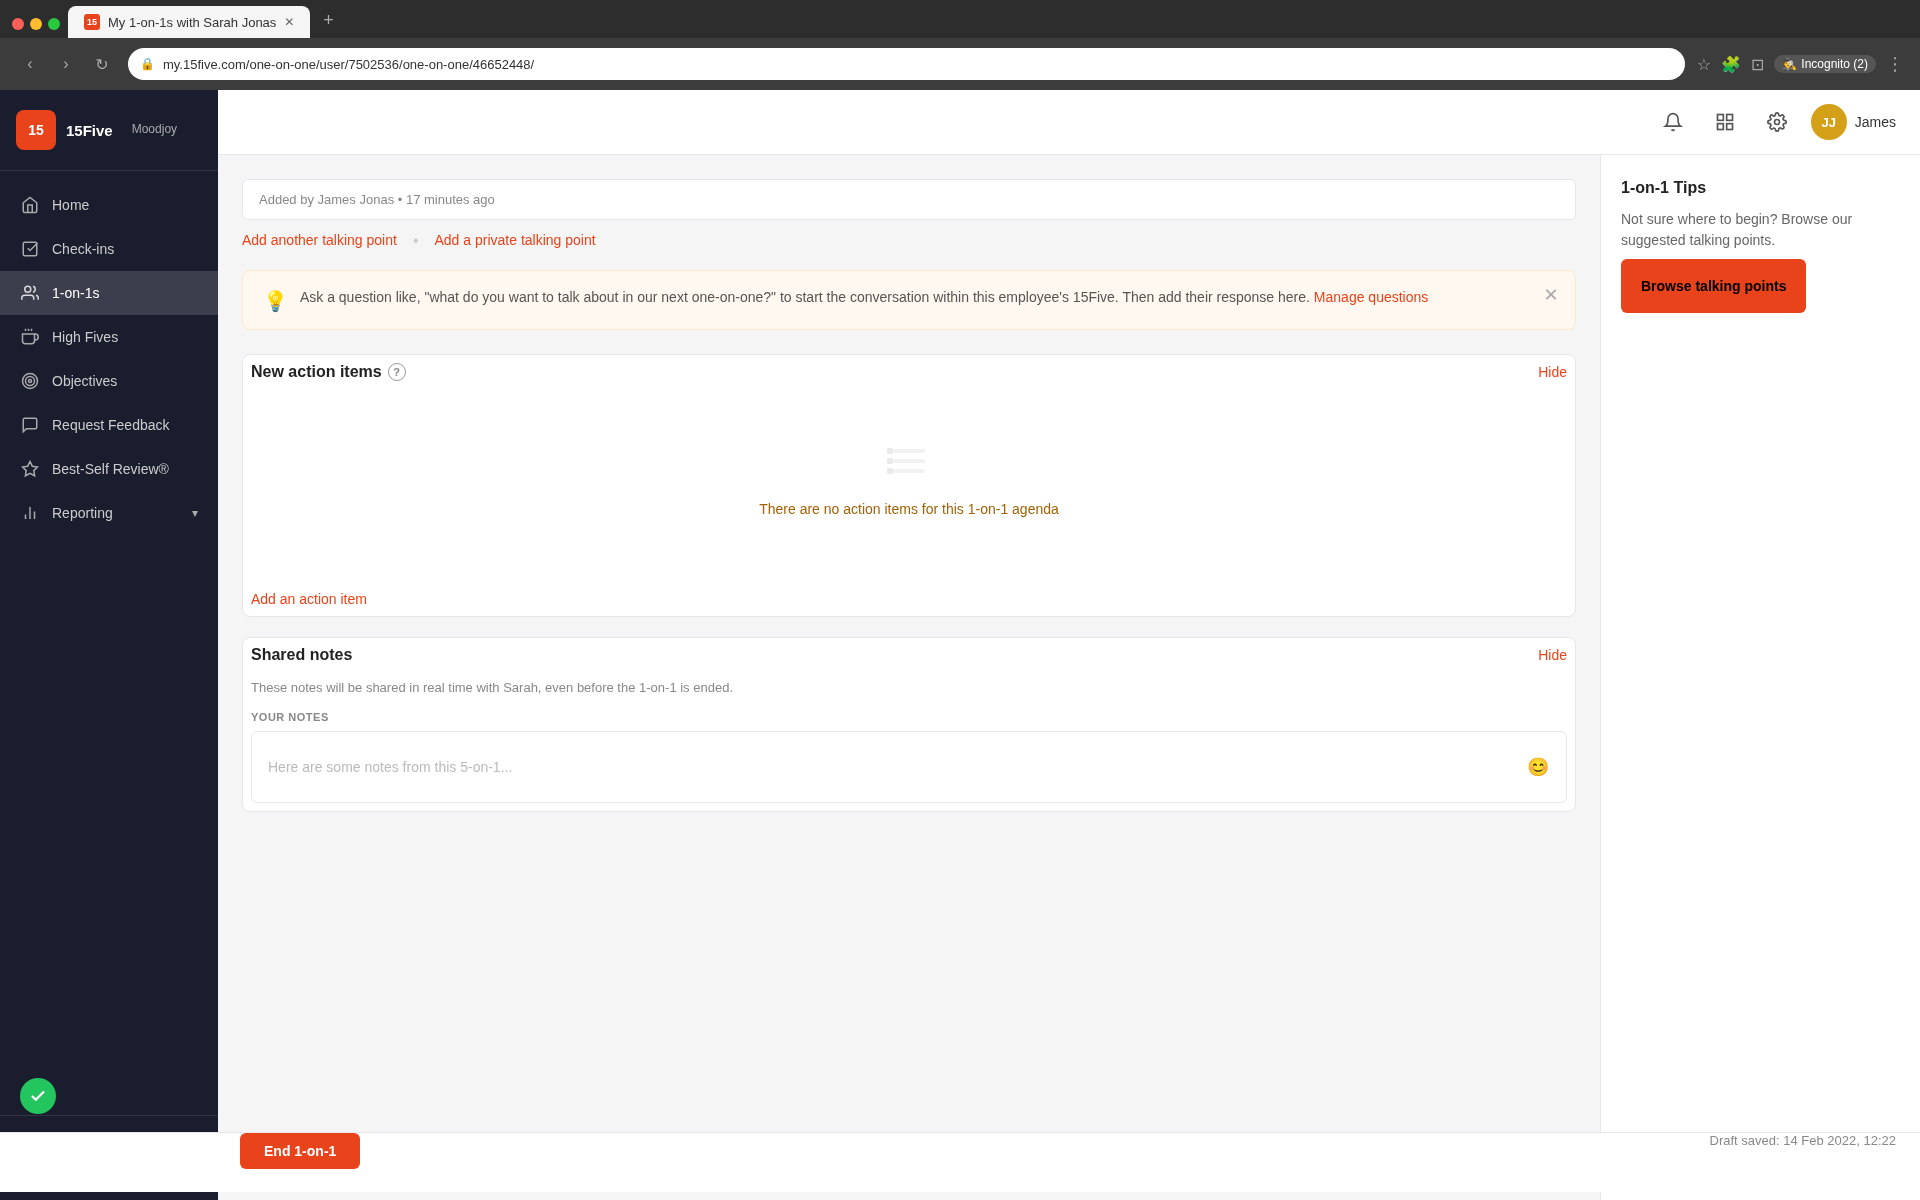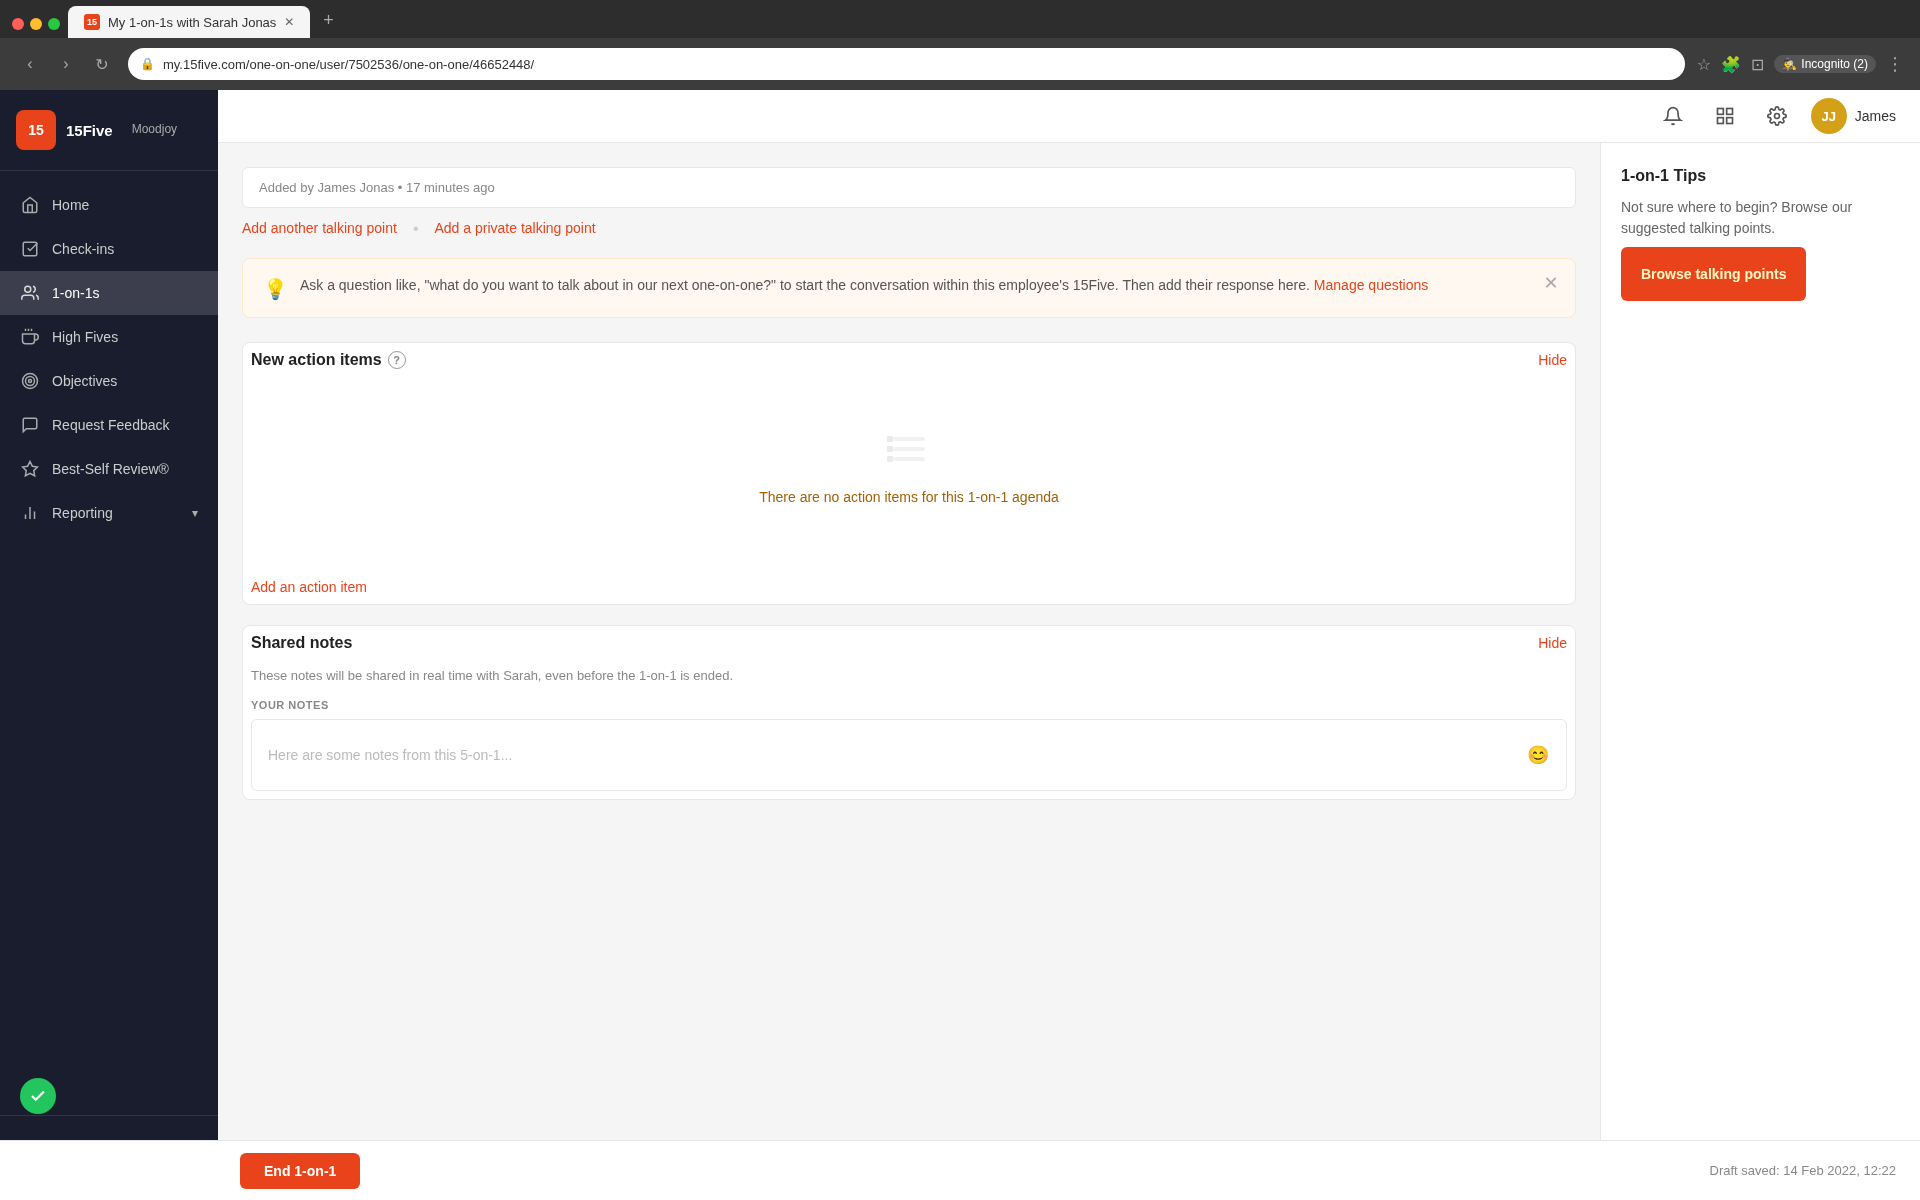--- a/index.html
+++ b/index.html
@@ -35,21 +35,21 @@
     .brand-name { font-size: 15px; font-weight: 600; color: #fff; }
     .brand-sub { font-size: 12px; color: #aaa; margin-left: 19px; }
     .sidebar-nav { flex: 1; padding: 12px 0; }
     .nav-item { display: flex; align-items: center; gap: 12px; padding: 12px 20px; cursor: pointer; color: #ccc; font-size: 14px; transition: background 0.2s; }
     .nav-item.active { background: rgba(255,255,255,0.15); color: #fff; }
     .nav-icon { width: 20px; height: 20px; display: flex; align-items: center; justify-content: center; opacity: 0.8; }
     .sidebar-bottom { padding: 12px 0; border-top: 1px solid rgba(255,255,255,0.1); }
     .collapse-item { display: flex; align-items: center; gap: 12px; padding: 12px 20px; cursor: pointer; color: #ccc; font-size: 14px; }
 
     
-    .app-header { height: 53px; background: #fff; border-bottom: 1px solid #e5e7eb; display: flex; align-items: center; justify-content: flex-end; padding: 0 24px; gap: 16px; }
+    .app-header { height: 65px; background: #fff; border-bottom: 1px solid #e5e7eb; display: flex; align-items: center; justify-content: flex-end; padding: 0 24px; gap: 16px; }
     .header-user { display: flex; align-items: center; gap: 8px; }
     .user-avatar { width: 36px; height: 36px; background: #d4a017; border-radius: 50%; display: flex; align-items: center; justify-content: center; font-weight: bold; color: white; font-size: 13px; }
     .user-name { font-size: 14px; color: #333; font-weight: 500; }
     .header-icons { display: flex; gap: 16px; color: #666; }
     .header-icon { width: 36px; height: 36px; display: flex; align-items: center; justify-content: center; cursor: pointer; color: #555; font-size: 18px; }
     .added-info { font-size: 13px; color: #888; margin-bottom: 12px; padding: 12px 16px; background: #fff; border: 1px solid #e5e7eb; border-radius: 6px; }
     .talking-links { display: flex; gap: 16px; margin-bottom: 20px; }
     .talking-link { color: #e8431a; font-size: 14px; font-weight: 500; cursor: pointer; text-decoration: none; }
     .dot-sep { color: #ccc; }
 
@@ -72,28 +72,28 @@
     .add-link { color: #e8431a; font-size: 14px; cursor: pointer; text-decoration: none; font-weight: 500; margin-top: 34px; display: inline-block; }
 
     
     .notes-description { font-size: 13px; color: #888; margin-bottom: 16px; }
     .notes-label { font-size: 11px; font-weight: 600; color: #888; text-transform: uppercase; letter-spacing: 0.5px; margin-bottom: 8px; }
     .notes-input-row { display: flex; align-items: center; justify-content: space-between; border: 1px solid #e5e7eb; border-radius: 6px; padding: 14px 16px; min-height: 72px; }
     .notes-placeholder { font-size: 14px; color: #bbb; flex: 1; }
     .emoji-icon { color: #aaa; font-size: 18px; }
 
     
-    .bottom-bar { position: fixed; bottom: 0; left: 0; right: 0; height: 60px; background: #fff; border-top: 1px solid #e5e7eb; display: flex; align-items: center; padding: 0 24px 0 240px; justify-content: space-between; z-index: 100; }
+    .bottom-bar { position: fixed; bottom: 8px; left: 0; right: 0; height: 60px; background: #fff; border-top: 1px solid #e5e7eb; display: flex; align-items: flex-start; padding: 0 24px 0 240px; justify-content: space-between; z-index: 100; }
     .end-btn { background: #e8431a; color: #fff; border: none; border-radius: 6px; padding: 10px 24px; font-size: 14px; font-weight: 600; cursor: pointer; }
     .draft-saved { font-size: 13px; color: #888; }
 
     
     .tips-title { font-size: 16px; font-weight: 600; color: #222; margin-bottom: 12px; }
     .tips-text { font-size: 14px; color: #666; line-height: 1.5; margin-bottom: 8px; }
-    .browse-btn { background: #e8431a; color: #fef9c3; border: none; border-radius: 6px; padding: 19px 20px; font-size: 14px; font-weight: 600; cursor: pointer; white-space: nowrap; }
+    .browse-btn { background: #e8431a; color: #000000; border: none; border-radius: 6px; padding: 19px 20px; font-size: 14px; font-weight: 600; cursor: pointer; white-space: nowrap; }
 
     
     .page-wrapper { display: flex; flex-direction: column; height: 1200px; }
     .app-body { display: flex; flex: 1; overflow: hidden; }
     .main-wrapper { flex: 1; display: flex; flex-direction: column; overflow: hidden; }
     .scrollable-content { flex: 1; overflow-y: auto; display: flex; }
     .content-col { flex: 1; padding: 24px; }
     .right-col { width: 320px; flex-shrink: 0; padding: 24px 20px; background: #fff; border-left: 1px solid #e5e7eb; }
   </style>
 </head>

